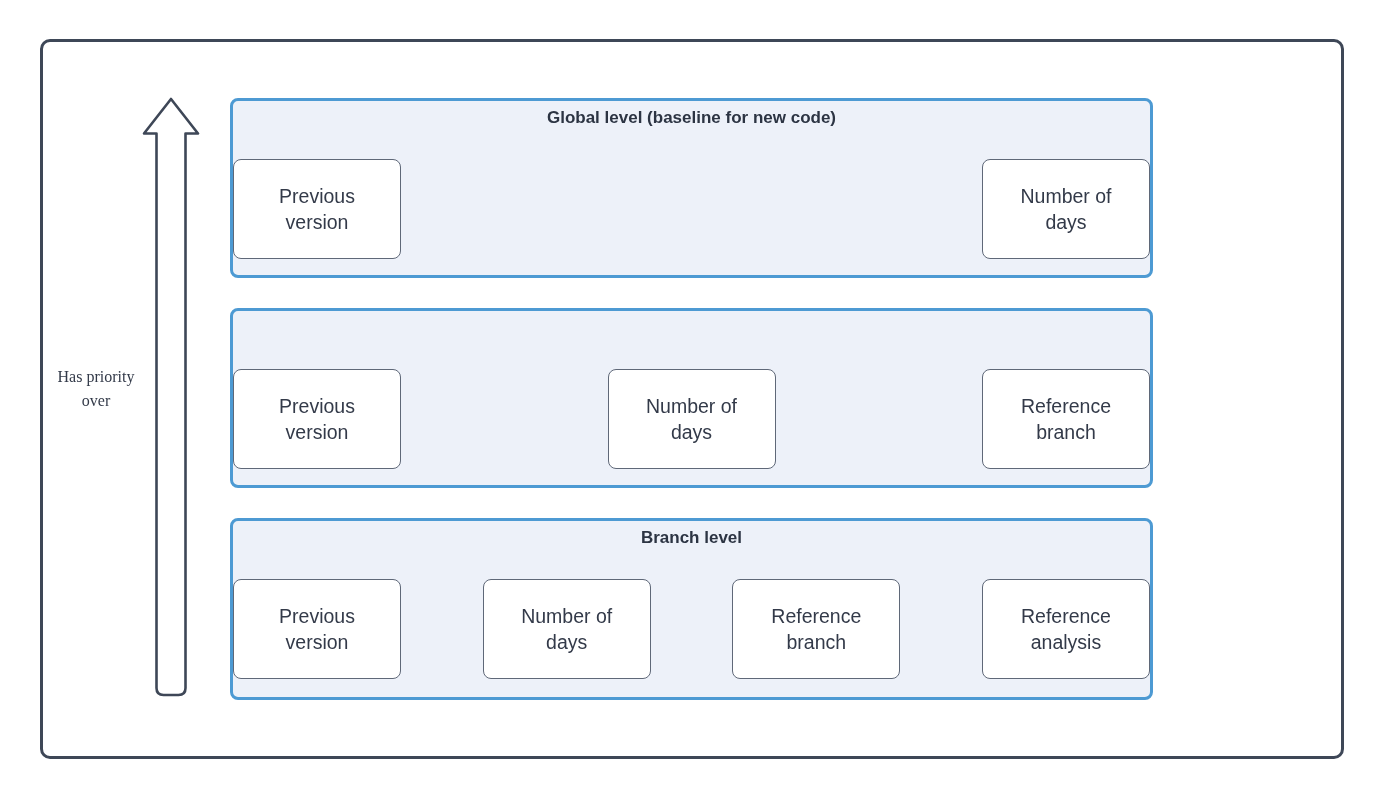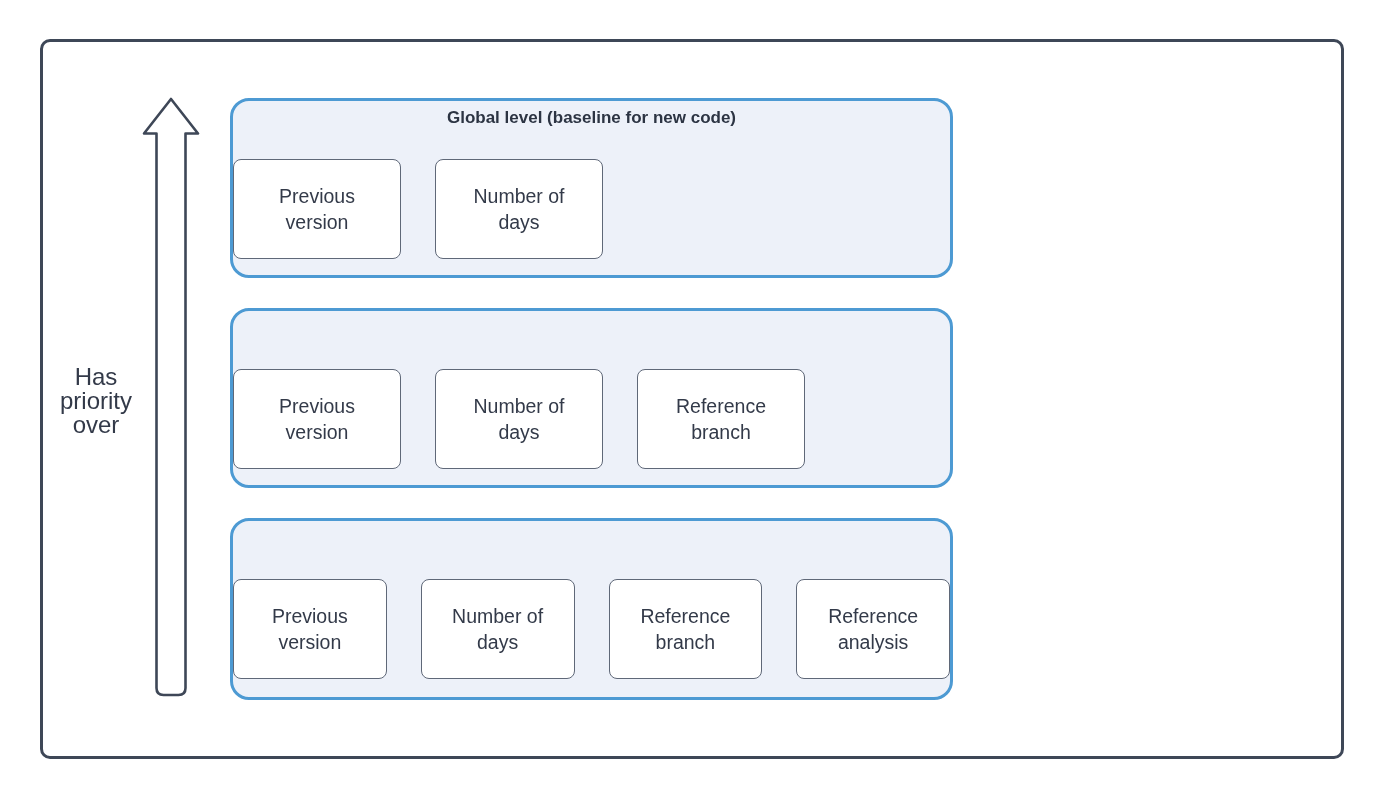--- a/index.html
+++ b/index.html
@@ -35,55 +35,56 @@
   .arrow-svg{
     position:absolute;
     left:142px; top:96px;
     width:58px; height:602px;
   }
   .arrow-label{
     position:absolute;
     left:48px; top:365px;
     width:96px;
     text-align:center;
-    font-size:24px;
+    font-size:16px;
     line-height:24px;
     color:var(--text);
+    font-family:Liberation Serif, serif;
   }
   
   .panels{
     position:absolute;
     left:230px; top:98px;
     width:855px; height:602px;
   }
   .panel{
     position:absolute;
     left:0;
-    width:723px;
+    width:923px;
     height:180px;
     background:var(--panel-bg);
     border:3px solid var(--panel-border);
-    border-radius:19px;
+    border-radius:8px;
   }
   .panel:nth-child(1){top:0;}
   .panel:nth-child(2){top:210px;}
   .panel:nth-child(3){top:420px;height:182px;}
   .panel-title{
     margin-top:7px;
     text-align:center;
     font-size:17px;
     font-weight:bold;
     color:#2c3443;
   }
   .boxes{
     position:absolute;
     left:0; top:58px;
     width:100%;
     display:flex;
-    justify-content:flex-start;
+    justify-content:space-between;
     gap:34px;
   }
   .box{
     width:168px;
     height:100px;
     background:var(--box-bg);
     border:1.5px solid var(--box-border);
     border-radius:8px;
     display:flex;
     align-items:center;
@@ -143,20 +144,21 @@
     <span class="box-label">Number of days</span>
   </div>
 
   <div class="box">
     <span class="box-label">Reference branch</span>
   </div>
 </div>
   </section>
 
   <section class="panel">
+    <h2 class="panel-title">Branch level</h2>
     <div class="boxes">
   <div class="box">
     <span class="box-label">Previous version</span>
   </div>
 
   <div class="box">
     <span class="box-label">Number of days</span>
   </div>
 
   <div class="box">

